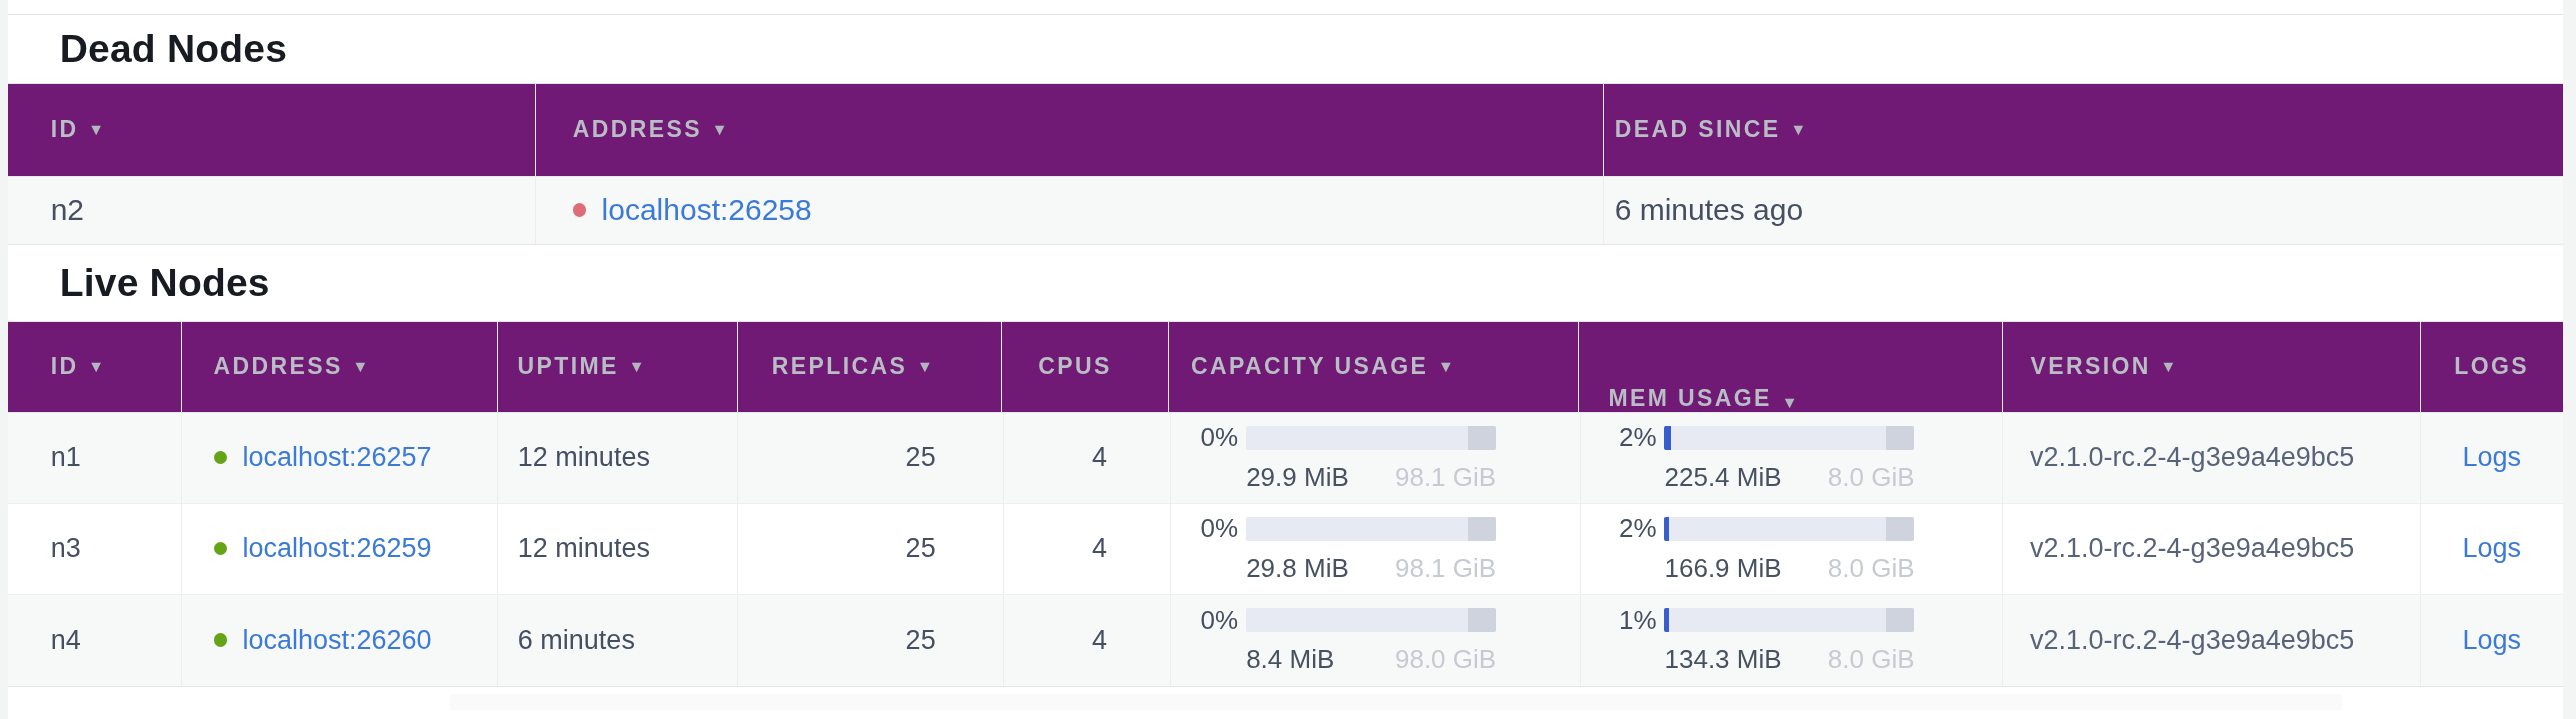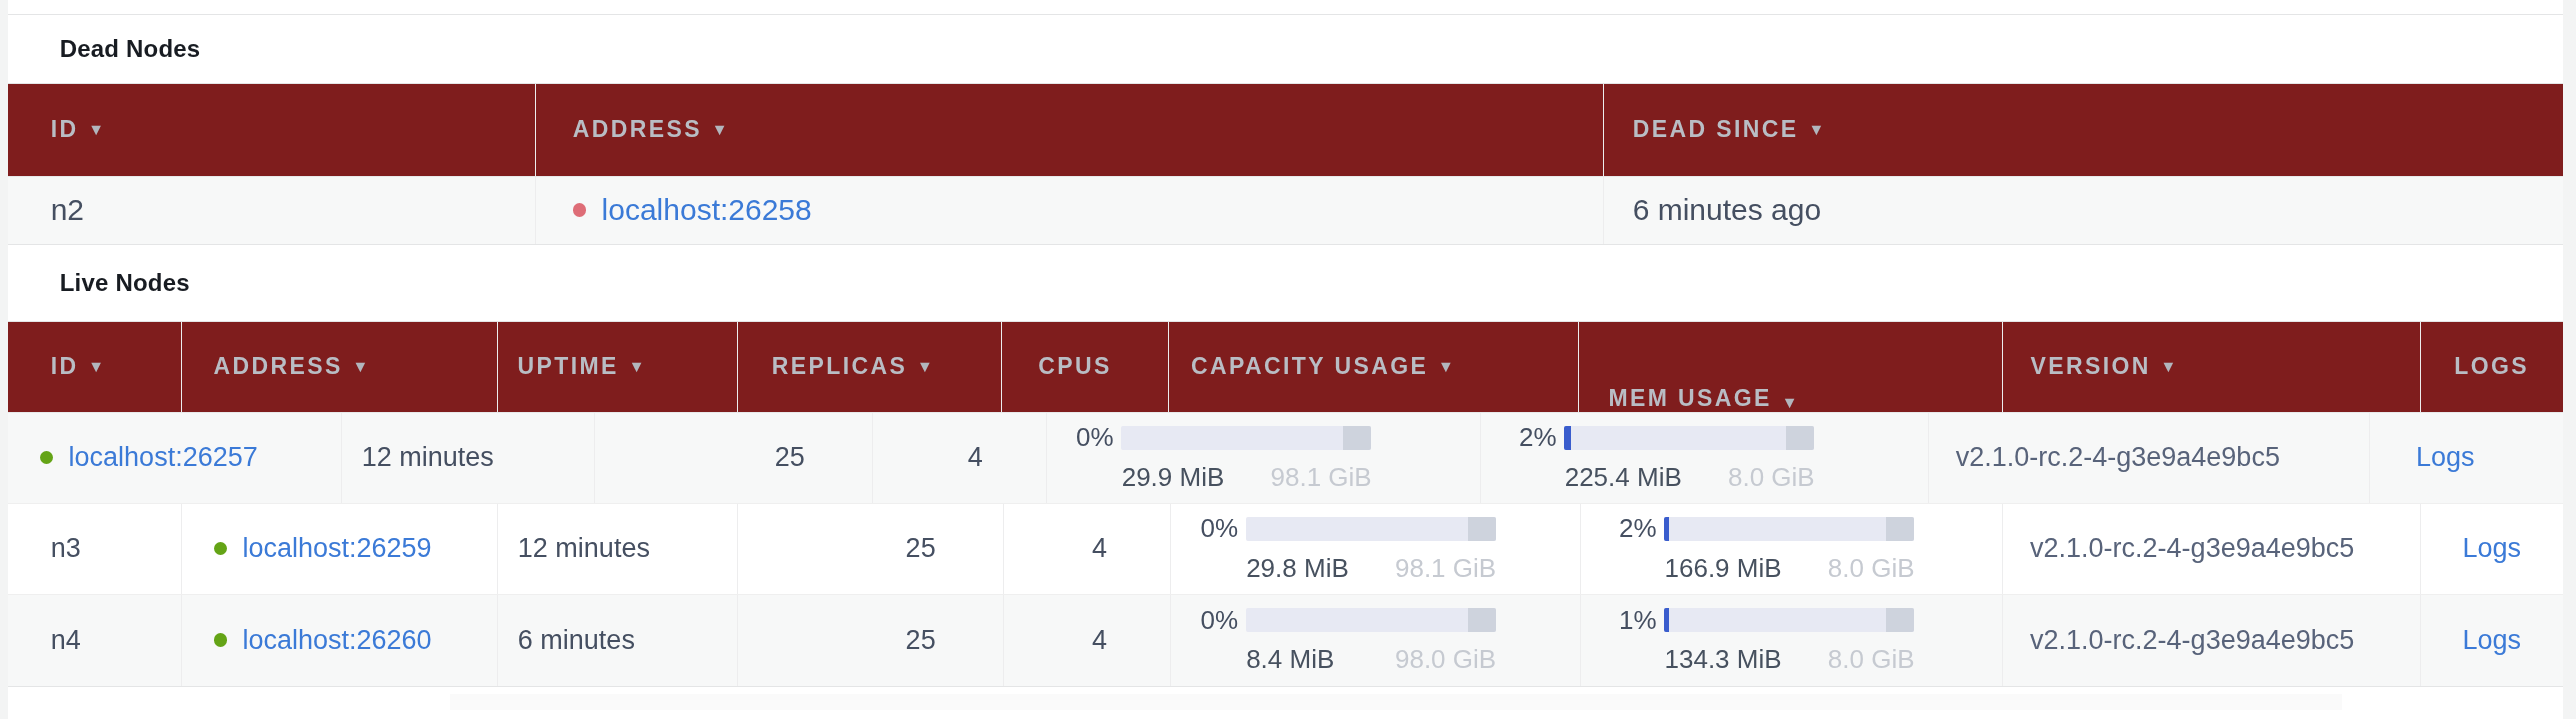--- a/index.html
+++ b/index.html
@@ -20,47 +20,47 @@
   .topspacer { height:13.5px; background:#fff; }
 
   
   .section-heading {
     display:flex; align-items:center;
     padding-left:52px;
   }
   .section-heading.dead { height:70px; border-top:1.9px solid #e4e5e6; border-bottom:1.9px solid #e4e5e6; }
   .section-heading.live { height:77px; border-bottom:1.9px solid #e4e5e6; }
   .section-heading h2 {
-    font-size:24px; font-weight:700; color:#181c22; letter-spacing:0.2px;
+    font-size:39px; font-weight:700; color:#181c22; letter-spacing:0.2px;
   }
 
   
   .trow { display:flex; width:100%; }
   .cell { display:flex; align-items:center; min-width:0; }
   .cell + .cell { border-left:1.9px solid #ededee;margin-left:17px; }
 
-  .thead { border-bottom:1.9px solid #e8e9ea; background:#7f1d1d; }
+  .thead { border-bottom:1.9px solid #e8e9ea; background:#701a75; }
   .thead .cell {
     font-size:23px; font-weight:700; letter-spacing:2.4px;
     color:#b9bdc4; text-transform:uppercase; white-space:nowrap;
   }
   .sort-arrow { font-size:16.4px; margin-left:9.6px; color:#b2b6bd; }
 
   .dead-table .thead { height:93px; }
   .dead-table .drow { height:68px; background:#f7f8f8; border-bottom:1.9px solid #e4e5e6; font-size:30px; }
 
   .live-table .thead { height:91px; }
   .live-table .drow { height:91px; font-size:27px; border-bottom:1px solid #efefef; }
   .live-table .drow.striped { background:#f7f8f8; }
   .live-table .drow.last { height:92px; border-bottom:1.9px solid #e4e5e6; }
 
   
   .dcol-id { width:510px; padding-left:43px; }
   .dcol-address { width:1051px; padding-left:37px; }
-  .dcol-deadsince { flex:1; padding-left:29px; }
+  .dcol-deadsince { flex:1; padding-left:11px; }
 
   
   .col-id       { width:163px; padding-left:43px; }
   .col-address  { width:316px; padding-left:32px; }
   .col-uptime   { width:236px; padding-left:20px; }
   .col-replicas { width:261px; }
   .col-cpus     { width:157px; }
   .col-capacity { width:417px; }
   .col-mem      { width:431px;align-items:flex-end; }
   .col-version  { width:424px; padding-left:27px; }
@@ -193,20 +193,21 @@
           <span>VERSION</span>
           <span class="sort-arrow">▼</span>
         </div>
         <div class="cell col-logs">
           <span>LOGS</span>
         </div>
       </div>
 
       <div id="live-rows">
   <div class="trow drow striped">
+    <div class="cell col-id">n1</div>
     <div class="cell col-address">
       <span class="status-dot" style="background-color: rgb(100, 164, 22);"></span>
       <a href="#" class="node-link">localhost:26257</a>
     </div>
     <div class="cell col-uptime">12 minutes</div>
     <div class="cell col-replicas num">25</div>
     <div class="cell col-cpus num">4</div>
     <div class="cell col-capacity usage-cell">
       <div class="usage-top">
         <span class="usage-pct">0%</span>

